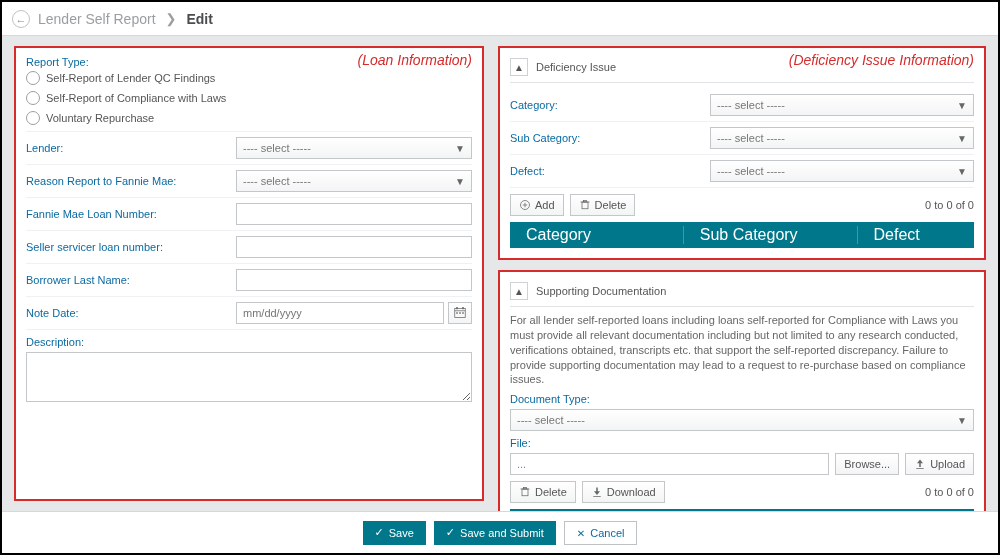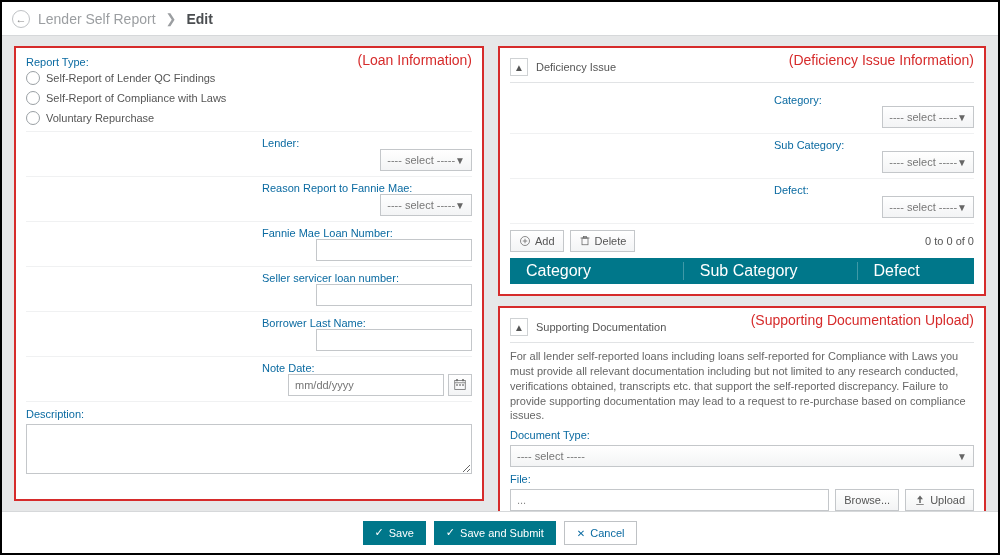--- a/index.html
+++ b/index.html
@@ -8,26 +8,26 @@
   .header { height:34px; background:#fff; border-bottom:1px solid #d6d8da; display:flex; align-items:center; padding:0 10px; gap:8px; }
   .back-btn { width:18px; height:18px; border:1px solid #bfc2c5; border-radius:50%; display:flex; align-items:center; justify-content:center; font-size:11px; color:#888; cursor:pointer; }
   .crumb1 { font-size:14px; color:#9b9ea1;text-align:right; }
   .crumb-sep { font-size:13px; color:#9b9ea1; margin:0 2px; }
   .crumb2 { font-size:14px; color:#4a4d50; font-weight:600; }
   .body { position:absolute; top:34px; left:0; right:0; bottom:42px; padding:10px 12px; }
   .cols { display:flex; gap:14px; height:100%; }
   .col-left { width:470px; }
   .col-right { flex:1; display:flex; flex-direction:column; gap:10px; }
   .panel { background:#fff; border:2px solid #d62b2b; position:relative; padding:8px 10px 10px 10px; }
-  .panel-tag { position:absolute; top:4px; right:10px; color:#d62b2b; font-size:14px; }
+  .panel-tag { position:absolute; top:4px; right:10px; color:#d62b2b; font-size:14px;font-style:italic; }
   .section-head { display:flex; align-items:center; gap:8px; border-bottom:1px solid #e1e3e5; padding:2px 0 6px 0; margin-bottom:6px; }
   .chev-box { width:18px; height:18px; border:1px solid #cfd2d4; display:flex; align-items:center; justify-content:center; font-size:10px; color:#555; cursor:pointer; }
   .section-title { font-size:11px; color:#555; }
   .lbl { font-size:11px; color:#0a6aa1; display:block; }
-  .row { display:flex; align-items:flex-end; padding:5px 0; border-bottom:1px solid #f0f1f2;flex-direction:column; }
+  .row { display:flex; align-items:center; padding:5px 0; border-bottom:1px solid #f0f1f2; }
   .row:last-of-type { border-bottom:none; }
   .row .lbl-cell { width:210px; }
   .row .ctrl-cell { flex:1; }
   .radio-row { display:flex; align-items:center; gap:6px; padding:3px 0;text-align:right; }
   .radio { width:14px; height:14px; border:1px solid #9aa0a4; border-radius:50%; background:#fff; }
   .radio-lbl { font-size:11px; color:#555; }
   .select { width:100%; height:22px; border:1px solid #c4c7ca; background:linear-gradient(#fff,#f3f4f5); font-size:11px; color:#777; padding:0 6px; display:flex; align-items:center; justify-content:space-between; cursor:pointer; }
   .select .caret { font-size:10px; color:#666; }
   .txt { width:100%; height:22px; border:1px solid #c4c7ca; background:#fff; font-size:11px; color:#555; padding:8px 6px; }
   .date-wrap { display:flex; gap:4px; }
@@ -213,21 +213,20 @@
             <span class="pager">0 to 0 of 0</span>
           </div>
           <div class="tbl-head">
             <div style="flex:1;">Category</div>
             <div style="flex:1;">Sub Category</div>
             <div style="flex:.6;">Defect</div>
           </div>
         </div>
 
         <div class="panel" style="flex:1;">
-          <div class="panel-tag">(Supporting Documentation Upload)</div>
           <div class="section-head">
             <div class="chev-box">
                 <span>▲</span>
               </div>
             <span class="section-title">Supporting Documentation</span>
           </div>
           <div class="doc-text">For all lender self-reported loans including loans self-reported for Compliance with Laws you must provide all relevant documentation including but not limited to any research conducted, verifications obtained, transcripts etc. that support the self-reported discrepancy. Failure to provide supporting documentation may lead to a request to re-purchase based on compliance issues.</div>
           <span class="lbl">Document Type:</span>
           <div class="select" style="margin:4px 0 6px 0;">
             <span>---- select -----</span>

